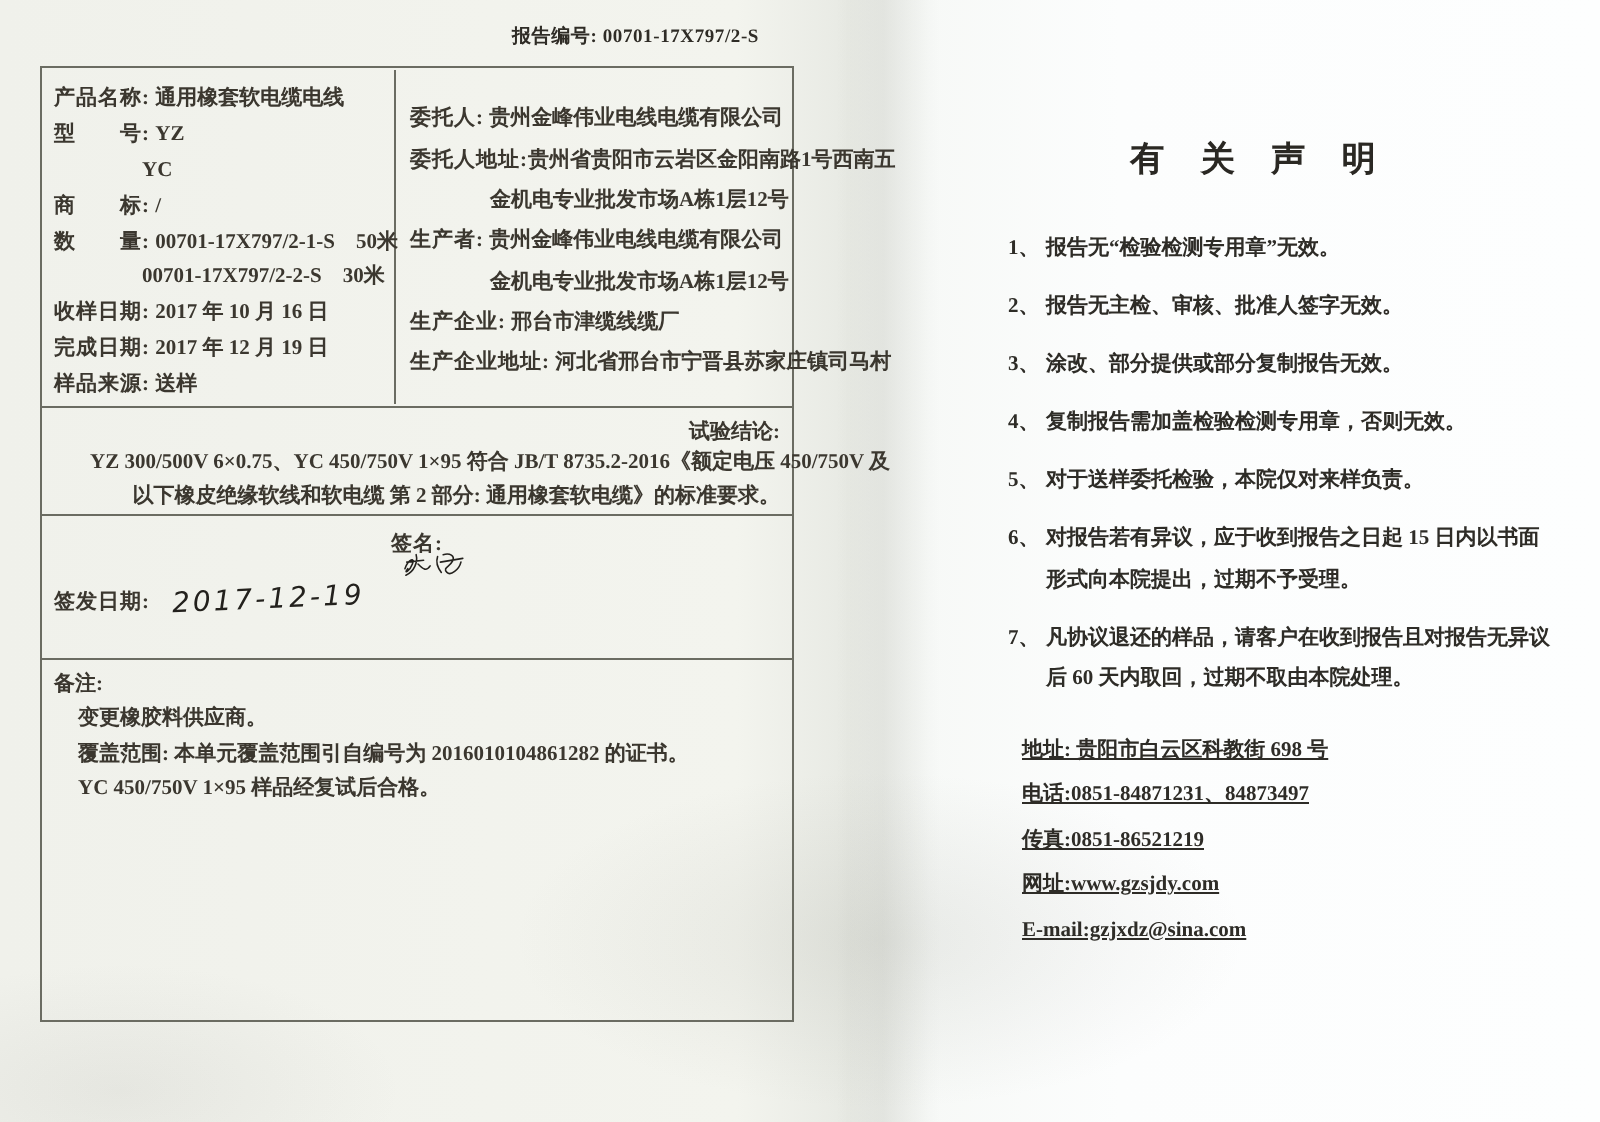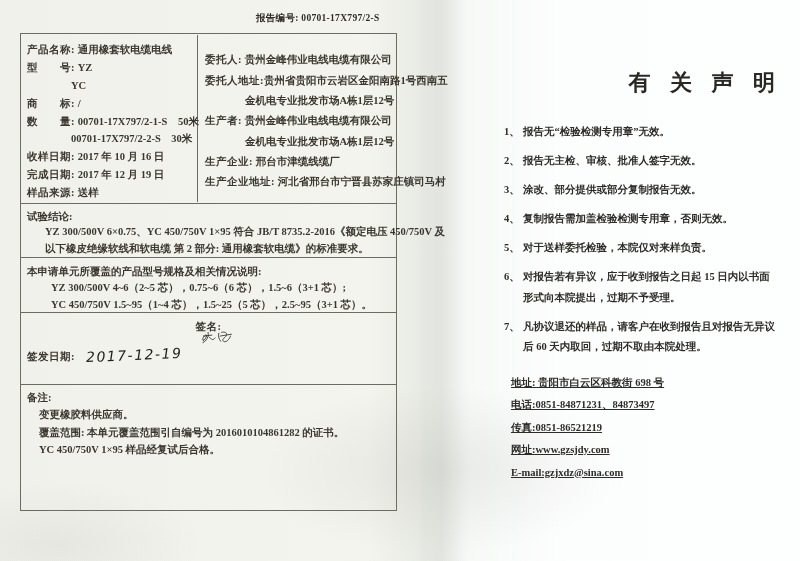--- a/index.html
+++ b/index.html
@@ -35,21 +35,21 @@
   .r1 { height:170px; display:flex;align-items:center; }
   .r1-left  { width:177px; border-right:1px solid #6b6c62; padding:6px 3px 0 6px; }
   .r1-right { flex:1; padding:6px 3px 0 7px; }
   .r1-left  .ln { line-height:17.9px; white-space:nowrap; }
   .r1-right .ln { line-height:20.3px; white-space:nowrap; }
   .ind-model { padding-left:44px; }
   .ind-qty   { padding-left:44px; }
   .ind-addr  { padding-left:40px; }
   .lbl { letter-spacing:.5px; }
 
-  .r2 { height:54px; padding:5px 6px 0 6px; }
+  .r2 { height:54px; padding:5px 6px 0 6px;text-align:right; }
   .r2 .body-ln { padding-left:18px; line-height:16.5px; white-space:nowrap; }
   .r2 .hdr { line-height:15px; }
 
   .r3 { height:55px; padding:5px 6px 0 6px; }
   .r3 .hdr { line-height:17px; }
   .r3 .body-ln { padding-left:24px; line-height:16.5px; white-space:nowrap; }
 
   .r4 { height:72px; padding:7px 6px 0 6px; position:relative; }
   .r4 .ln { line-height:22px; }
   .sig-row { display:flex; align-items:center; height:24px;flex-direction:column; }
@@ -59,21 +59,21 @@
     font-size:14px; letter-spacing:1.5px; color:#23211d;
     display:inline-block; transform:rotate(-2.5deg); margin-left:8px;
   }
   .r5 { flex:1; padding:5px 6px 0 6px; }
   .r5 .hdr { line-height:16px; }
   .r5 .body-ln { padding-left:12px; line-height:17.5px; white-space:nowrap; }
 
   
   .stmt { position:absolute; left:478px; top:68px; width:304px; color:#2e2c27; }
   .stmt-title {
-    text-align:right; font-size:22px; font-weight:bold; letter-spacing:7px;
+    text-align:center; font-size:17px; font-weight:bold; letter-spacing:7px;
     margin-bottom:24px; color:#2a2823;
   }
   .stmt-items { padding-left:26px; padding-right:2px; }
   .stmt-item { display:flex; margin-bottom:8.5px; font-size:10.5px; font-weight:bold; }
   .stmt-item .num { flex:none; width:19px; line-height:20.5px; }
   .stmt-item .txt { flex:1; line-height:20.5px; }
   .contact { margin-top:14px; padding-left:33px; font-size:10.5px; font-weight:bold; }
   .contact .c-ln { line-height:22.5px; white-space:nowrap;text-decoration:underline; }
 </style>
 </head>
@@ -155,25 +155,20 @@
         </div>
       </div>
     </div>
 
     <div class="row r2">
       <div class="hdr">试验结论:</div>
       <div class="body-ln">YZ 300/500V 6×0.75、YC 450/750V 1×95 符合 JB/T 8735.2-2016《额定电压 450/750V 及</div>
       <div class="body-ln">以下橡皮绝缘软线和软电缆 第 2 部分: 通用橡套软电缆》的标准要求。</div>
     </div>
 
-    <div class="row r3">
-      <div class="hdr">本申请单元所覆盖的产品型号规格及相关情况说明:</div>
-      <div class="body-ln">YZ 300/500V 4~6（2~5 芯），0.75~6（6 芯），1.5~6（3+1 芯）;</div>
-      <div class="body-ln">YC 450/750V 1.5~95（1~4 芯），1.5~25（5 芯），2.5~95（3+1 芯）。</div>
-    </div>
 
     <div class="row r4">
       <div class="sig-row">
         <span class="lbl">签名:</span>
         <svg class="sig-svg" width="72" height="30" viewBox="0 0 72 30">
           <g fill="none" stroke="#23211d" stroke-width="1.7" stroke-linecap="round">
             <path d="M7 20 C11 9, 18 8, 15 15 C12 23, 5 26, 10 20 M9 13 L27 11 M19 5 C21 13, 17 23, 8 27 M21 15 C27 21, 30 23, 34 17"></path>
             <path d="M42 7 C40 13, 42 19, 46 24 M48 5 C55 3, 61 6, 58 12 C55 18, 47 19, 52 24 C56 28, 65 21, 67 13 M45 13 L69 9"></path>
           </g>
         </svg>

